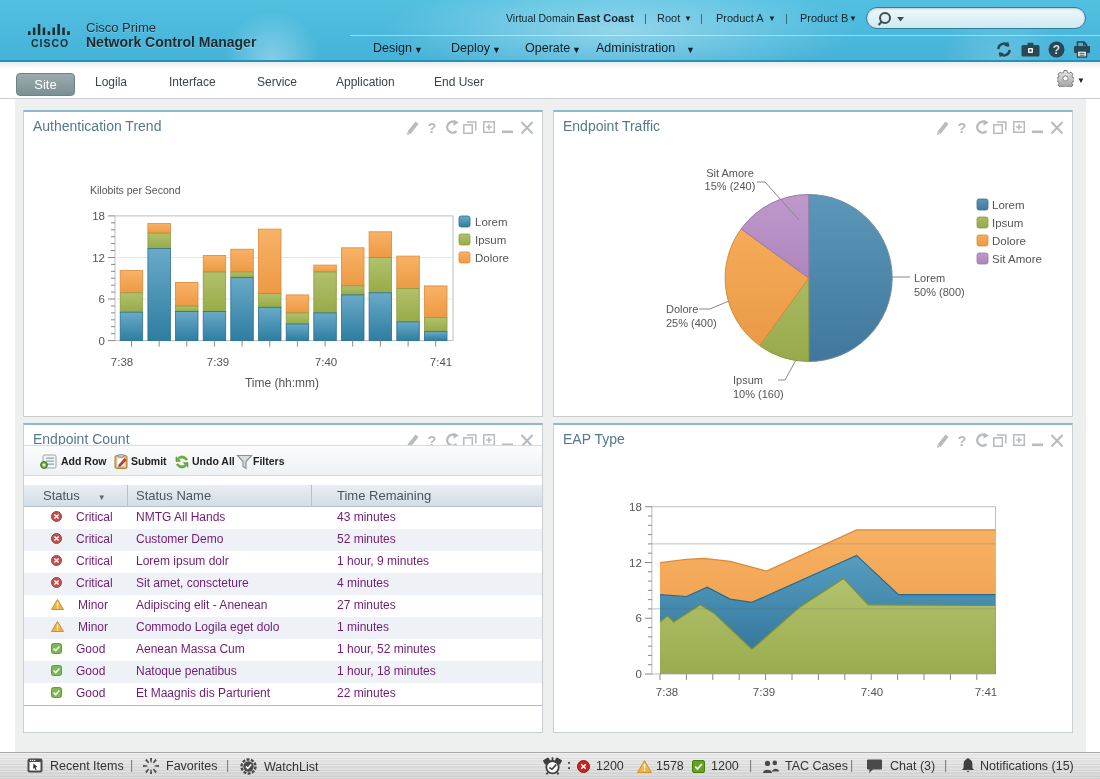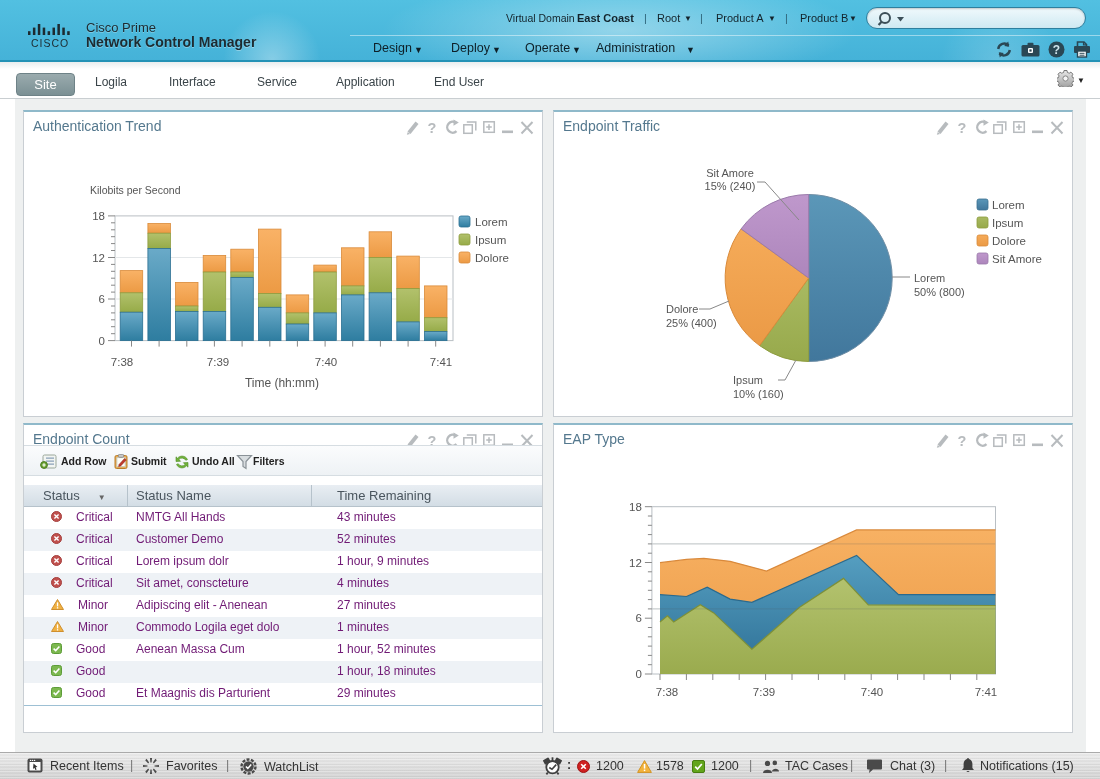--- a/index.html
+++ b/index.html
@@ -1,18 +1,18 @@
 <!DOCTYPE html>
 <html><head><meta charset="utf-8"><style>
 *{margin:0;padding:0;box-sizing:border-box}
 body{width:1100px;height:779px;font-family:"Liberation Sans",sans-serif;position:relative;overflow:hidden;background:#fff}
 .header{position:absolute;left:0;top:0;width:1100px;height:62px;background:radial-gradient(ellipse 330px 75px at 620px 30px,rgba(255,255,255,0.40),rgba(255,255,255,0) 72%),radial-gradient(circle 65px at 272px 60px,rgba(255,255,255,0.35),rgba(255,255,255,0) 75%),radial-gradient(circle 80px at 1000px 64px,rgba(255,255,255,0.18),rgba(255,255,255,0) 75%),linear-gradient(#52c0e1,#45b2d8);border-bottom:2px solid #2492b6}
 .brand1{position:absolute;left:86px;top:20px;font-size:13px;color:#1d2b31;text-shadow:0 1px 0 rgba(255,255,255,0.25)}
 .brand2{position:absolute;left:86px;top:34px;font-size:14px;font-weight:bold;color:#1d2b31;text-shadow:0 1px 0 rgba(255,255,255,0.3)}
-.ciscotxt{position:absolute;left:31px;top:37px;font-size:10.5px;font-weight:normal;letter-spacing:1px;color:#1d2b31}
+.ciscotxt{position:absolute;left:31px;top:37px;font-size:10.5px;font-weight:bold;letter-spacing:1px;color:#1d2b31}
 .tr0{position:absolute;top:12px;font-size:11px;color:#13242c}
 .tra{position:absolute;top:14px;font-size:8px;color:#13242c}
 .marr{position:absolute;top:45px;font-size:9px;color:#0e1f27}
 .search{position:absolute;left:866px;top:7px;width:220px;height:22px;border:1px solid #2e7f9e;border-radius:12px;background:linear-gradient(#f0f9fc,#cfe9f2);box-shadow:inset 0 1px 2px rgba(0,0,0,0.2)}
 .menu{position:absolute;top:41px;font-size:12.5px;color:#0e1f27;white-space:nowrap}
 .hicons{position:absolute;top:41px;left:995px;display:flex;gap:8px;align-items:center}
 .tabbar{position:absolute;left:0;top:62px;width:1100px;height:37px;background:linear-gradient(#e9edee,#ffffff 7px);border-bottom:1px solid #c9ced1}
 .tab{position:absolute;top:13px;font-size:12px;color:#3a4449}
 .sitetab{position:absolute;left:16px;top:11px;width:59px;height:23px;border-radius:4px;background:linear-gradient(#9aabae,#7b9094);border:1px solid #6e8287;color:#fff;font-size:13px;text-align:center;line-height:22px}
 .content{position:absolute;left:15px;top:99px;width:1071px;height:653px;background:#eef0f0}
@@ -413,29 +413,30 @@
               <path d="M2.6,5.6 L4.7,7.6 L8.4,3.4" fill="none" stroke="#fff" stroke-width="1.5"></path>
             </svg></span><span class="stxt">Good</span></div>
         <div class="c2">Aenean Massa Cum</div>
         <div class="c3">1 hour, 52 minutes</div>
       </div>
       <div class="trow even">
         <div class="c1"><span class="ic-good"><svg width="11" height="11" viewBox="0 0 11 11">
               <rect x="0.5" y="0.5" width="10" height="10" rx="2" fill="#7cb84f" stroke="#5d9c38"></rect>
               <path d="M2.6,5.6 L4.7,7.6 L8.4,3.4" fill="none" stroke="#fff" stroke-width="1.5"></path>
             </svg></span><span class="stxt">Good</span></div>
+        <div class="c2">Natoque penatibus</div>
         <div class="c3">1 hour, 18 minutes</div>
       </div>
       <div class="trow odd">
         <div class="c1"><span class="ic-good"><svg width="11" height="11" viewBox="0 0 11 11">
               <rect x="0.5" y="0.5" width="10" height="10" rx="2" fill="#7cb84f" stroke="#5d9c38"></rect>
               <path d="M2.6,5.6 L4.7,7.6 L8.4,3.4" fill="none" stroke="#fff" stroke-width="1.5"></path>
             </svg></span><span class="stxt">Good</span></div>
         <div class="c2">Et Maagnis dis Parturient</div>
-        <div class="c3">29 minutes</div>
+        <div class="c3">22 minutes</div>
       </div>
     </div>
 </div>
 <div class="panel p4">
     <div class="ptitle">EAP Type</div>
     <svg width="128" height="16" style="position:absolute;right:8px;top:7px">
       <path d="M1.5,12.5 L9.5,2.5 L12.5,5 L4.5,15 Z" fill="#b7bbbe"></path>
       <path d="M0.8,15.8 L4.1,14.9 L1.8,13 Z" fill="#b7bbbe"></path>
       <text x="21.5" y="14" font-size="14.5" font-weight="bold" fill="#b7bbbe" font-family="Liberation Sans">?</text>
       <path d="M50,3.8 A5.5,5.5 0 1 0 50.5,12.2" fill="none" stroke="#b7bbbe" stroke-width="2.4"></path>

